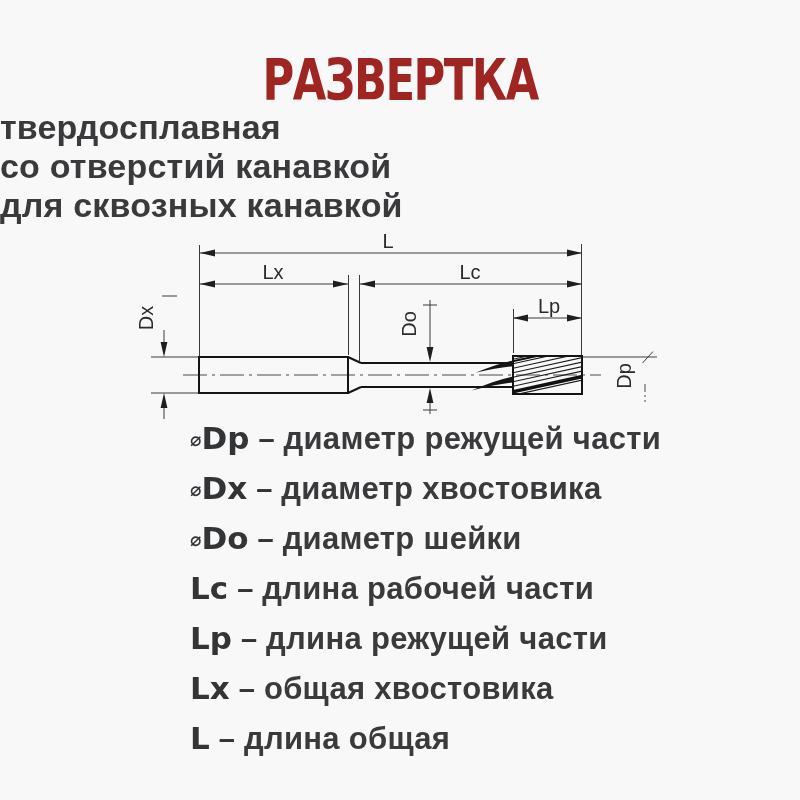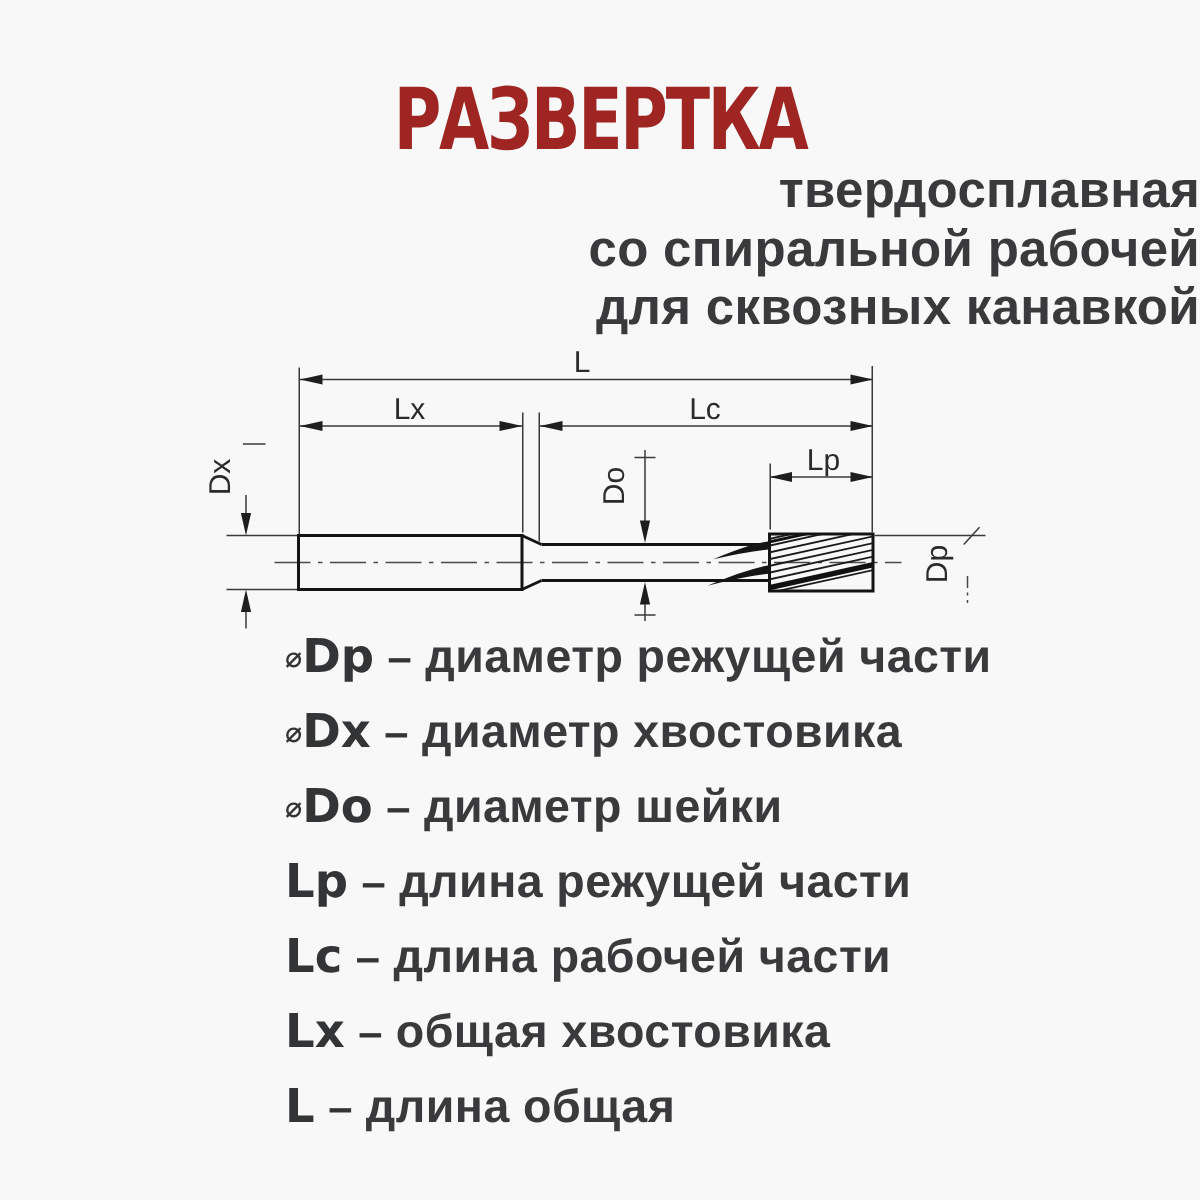--- a/index.html
+++ b/index.html
@@ -18,21 +18,21 @@
     font-weight:700;
     font-size:57px;line-height:1;
     letter-spacing:-2px;
     transform:scaleX(0.76);
     transform-origin:50% 50%;
     white-space:nowrap;
   }
   
   .subtitle{
     position:absolute;top:108px;left:0;width:100%;
-    text-align:right;
+    text-align:left;
     font-weight:700;font-size:34px;line-height:39px;
     color:#3a3a3c;
     letter-spacing:0.2px;
   }
   
   .diagram{position:absolute;left:130px;top:225px;width:575px;height:215px;}
   .ln{stroke:#3a3a3a;stroke-width:1;fill:none;}
   .part{stroke:#141414;stroke-width:2;fill:none;}
   .flute{stroke:#1a1a1a;stroke-width:1.2;fill:none;}
   .flute-thick{stroke:#111;stroke-width:3.6;fill:none;}
@@ -63,21 +63,21 @@
 <body>
 
 <div class="page">
 
   <div class="title">
     <span class="title-text" style="color:#9e2521">РАЗВЕРТКА</span>
   </div>
 
   <div class="subtitle">
     <div>твердосплавная</div>
-    <div>со спиральной рабочей</div>
+    <div>со отверстий канавкой</div>
     <div>для сквозных канавкой</div>
   </div>
 
   <svg class="diagram" viewBox="130 225 575 215">
     <defs>
       <clipPath id="headClip">
         <rect x="513" y="356.5" width="68.5" height="37"></rect>
       </clipPath>
     </defs>
 
@@ -178,25 +178,25 @@
 
     <div class="lrow">
       <span class="sym">⌀</span><span class="term">Dx</span><span class="dash">–</span><span class="desc">диаметр хвостовика</span>
     </div>
 
     <div class="lrow">
       <span class="sym">⌀</span><span class="term">Do</span><span class="dash">–</span><span class="desc">диаметр шейки</span>
     </div>
 
     <div class="lrow">
+      <span class="sym"></span><span class="term">Lc</span><span class="dash">–</span><span class="desc">длина рабочей части</span>
+    </div>
+
+    <div class="lrow">
       <span class="sym"></span><span class="term">Lp</span><span class="dash">–</span><span class="desc">длина режущей части</span>
-    </div>
-
-    <div class="lrow">
-      <span class="sym"></span><span class="term">Lc</span><span class="dash">–</span><span class="desc">длина рабочей части</span>
     </div>
 
     <div class="lrow">
       <span class="sym"></span><span class="term">Lx</span><span class="dash">–</span><span class="desc">общая хвостовика</span>
     </div>
 
     <div class="lrow">
       <span class="sym"></span><span class="term">L</span><span class="dash">–</span><span class="desc">длина общая</span>
     </div>
 

